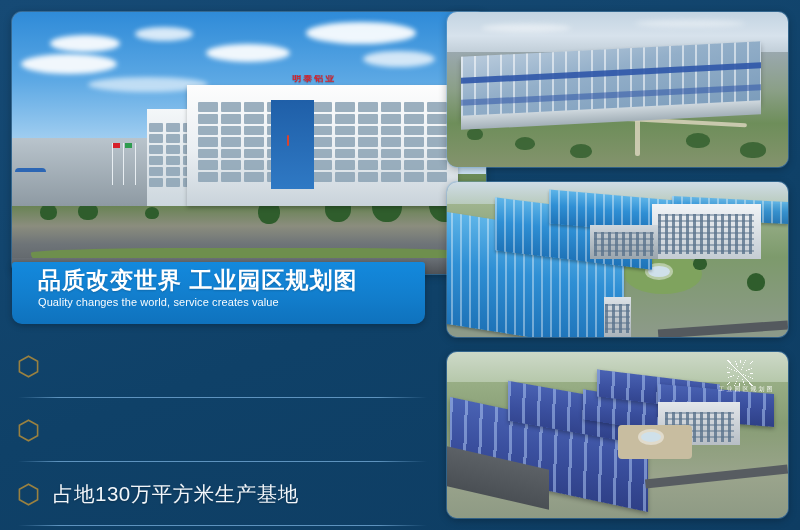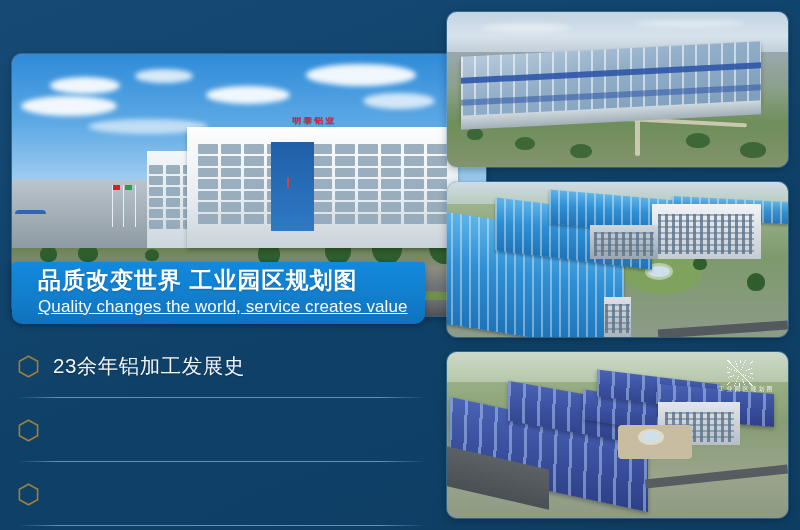--- a/index.html
+++ b/index.html
@@ -20,21 +20,21 @@
     position:absolute;
     border-radius:10px;
     overflow:hidden;
     box-shadow:0 0 0 1px rgba(120,180,225,.35), 0 2px 8px rgba(0,0,0,.30);
     background:#6d93bb;
   }
   .sky{position:absolute;left:0;right:0;top:0;}
   .ground{position:absolute;left:0;right:0;bottom:0;}
 
   
-  #photo-main{ left:12px; top:12px; width:474px; height:262px;margin-top:42px; }
+  #photo-main{ left:12px; top:12px; width:474px; height:262px; }
   #photo-main .sky{
     height:62%;
     background:linear-gradient(180deg,#2f8bd8 0%,#5ca8e4 42%,#9fcdf0 78%,#cfe5f6 100%);
   }
   .cloud{position:absolute;background:#fff;border-radius:50%;filter:blur(2.5px);opacity:.92;}
   #photo-main .ground{
     height:38%;
     background:linear-gradient(180deg,#6f8f5a 0%,#5f8048 26%,#8b8d7e 52%,#6e7478 70%,#595f64 100%);
   }
   .bldg-main{
@@ -200,22 +200,22 @@
     border-radius:3px 3px 10px 10px;
     padding:6px 0 0 26px;
     box-shadow:0 2px 6px rgba(0,0,0,.25);
   }
   #slogan-cn{
     color:#ffffff; font-size:23px; font-weight:bold; letter-spacing:1px;
     line-height:1.12; white-space:nowrap;
     text-shadow:0 1px 2px rgba(0,0,0,.18);
   }
   #slogan-en{
-    color:#ffffff; font-size:17px; letter-spacing:.1px; line-height:1.5;
-    white-space:nowrap; opacity:.97;text-decoration:underline;
+    color:#ffffff; font-size:11px; letter-spacing:.1px; line-height:1.5;
+    white-space:nowrap; opacity:.97;
   }
 
   
   #facts{ position:absolute; left:0; top:334px; width:437px; }
   .fact-row{
     position:relative; height:64px;
     display:flex; align-items:center; padding-left:18px;
   }
   .hexagon{
     width:21px; height:23px; flex:0 0 21px; margin-right:14px;
@@ -473,33 +473,33 @@
     <div id="slogan-cn">品质改变世界  工业园区规划图</div>
     <div id="slogan-en">Quality changes the world, service creates value</div>
   </div>
 
   <div id="facts">
 
     <div class="fact-row">
       <svg class="hexagon" viewBox="0 0 21 23">
         <polygon points="10.5,1.2 19.6,6.3 19.6,16.7 10.5,21.8 1.4,16.7 1.4,6.3" fill="none" stroke="#9a8140" stroke-width="1.6"></polygon>
       </svg>
-      <span class="fact-text">23余年铝加工发展史</span>
       <div class="divider"></div>
     </div>
 
     <div class="fact-row">
       <svg class="hexagon" viewBox="0 0 21 23">
         <polygon points="10.5,1.2 19.6,6.3 19.6,16.7 10.5,21.8 1.4,16.7 1.4,6.3" fill="none" stroke="#9a8140" stroke-width="1.6"></polygon>
       </svg>
       <div class="divider"></div>
     </div>
 
     <div class="fact-row">
       <svg class="hexagon" viewBox="0 0 21 23">
         <polygon points="10.5,1.2 19.6,6.3 19.6,16.7 10.5,21.8 1.4,16.7 1.4,6.3" fill="none" stroke="#9a8140" stroke-width="1.6"></polygon>
       </svg>
+      <span class="fact-text">占地130万平方米生产基地</span>
       <div class="divider"></div>
     </div>
 
   </div>
 
 </div>
 
 </body></html>

